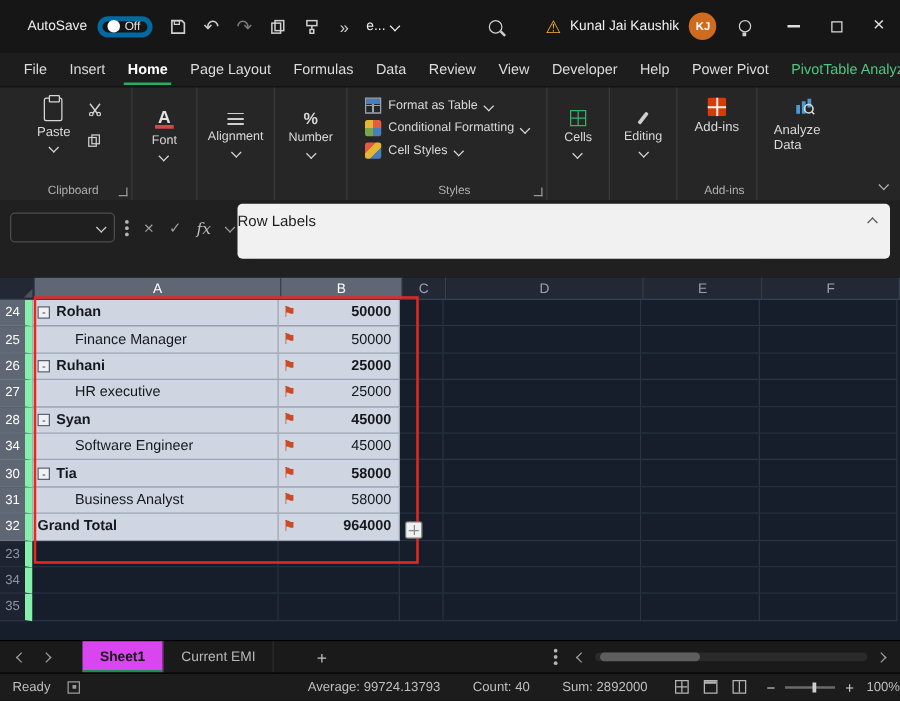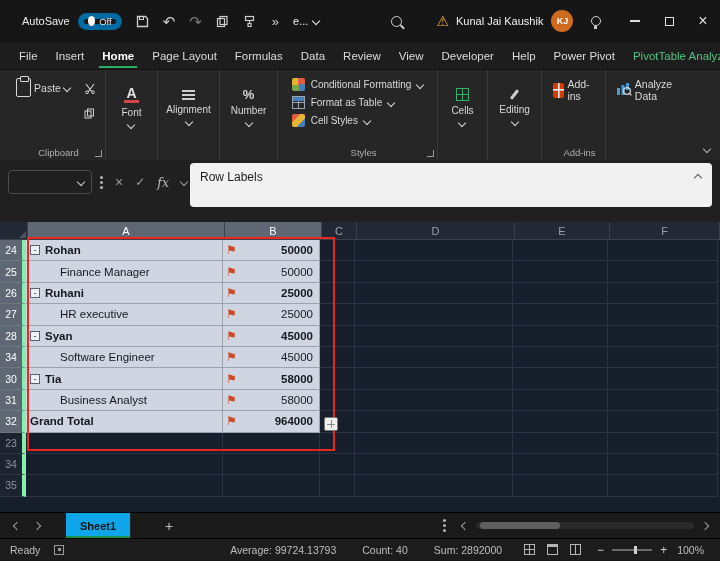--- a/index.html
+++ b/index.html
@@ -12,21 +12,21 @@
   .chv.down{transform:rotate(45deg)}
   .chv.up{transform:rotate(-135deg)}
   .chv.left{transform:rotate(135deg)}
   .chv.right{transform:rotate(-45deg)}
   .vdots{width:3px;height:3px;border-radius:50%;background:#b5b5b5;box-shadow:0 -5px 0 #b5b5b5,0 5px 0 #b5b5b5;display:inline-block}
   .spacer{flex:1}
 
   
   .titlebar{position:absolute;top:0;left:0;right:0;height:42px;display:flex;align-items:center;background:#161616;font-size:11px}
   .autosave{margin-left:22px;color:#ededed}
-  .toggle{margin-left:8px;width:44px;height:17px;border:6px solid #0369a1;border-radius:9px;display:flex;align-items:center;padding:0 4px;gap:4px;cursor:pointer}
+  .toggle{margin-left:8px;width:44px;height:17px;border:4px solid #0369a1;border-radius:9px;display:flex;align-items:center;padding:0 4px;gap:4px;cursor:pointer}
   .knob{width:10px;height:10px;border-radius:50%;background:#fff}
   .toggle-state{font-size:9.5px;color:#e6e6e6}
   .tb-icon{margin-left:14px;display:flex;align-items:center;color:#cfcfcf}
   .arrow-glyph{font-size:15px;color:#cfcfcf;line-height:1}
   .arrow-glyph.dim{color:#7c7c7c}
   .morecmd{margin-left:16px;color:#cfcfcf;font-size:13px}
   .docname{margin-left:14px;display:flex;align-items:center;gap:5px;color:#ededed}
   .icon-search{width:11px;height:11px;border:1.5px solid #cfcfcf;border-radius:50%;position:relative;display:inline-block}
   .icon-search::after{content:'';position:absolute;width:5px;height:1.5px;background:#cfcfcf;transform:rotate(45deg);right:-4px;bottom:-2px}
   .warn{font-size:14px;color:#f2b636;line-height:1}
@@ -45,21 +45,21 @@
   .rtab{height:100%;display:flex;align-items:center;padding:0 9px;font-size:11.5px;color:#dcdcdc;position:relative;cursor:pointer;white-space:nowrap}
   .rtab.active{color:#fff;font-weight:bold}
   .rtab.active::after{content:'';position:absolute;left:6px;right:6px;bottom:1px;height:2px;background:#27ae60}
   .rtab.contextual{color:#4fc581}
 
   
   .ribbon{position:absolute;top:70px;left:0;right:0;height:90px;background:#262626;display:flex;align-items:stretch}
   .rgroup{position:relative;border-right:1px solid #3a3a3a;display:flex;align-items:flex-start;justify-content:center;padding:6px 6px 14px}
   .rgroup-label{position:absolute;bottom:2px;left:12px;right:0;text-align:center;font-size:9.5px;color:#b0b0b0}
   .launcher{position:absolute;bottom:3px;right:3px;width:7px;height:7px;border-right:1.2px solid #9a9a9a;border-bottom:1.2px solid #9a9a9a}
-  .bigbtn{display:flex;flex-direction:row;align-items:center;gap:3px;padding:2px 7px;color:#d9d9d9;font-size:10.5px;cursor:pointer}
+  .bigbtn{display:flex;flex-direction:column;align-items:center;gap:3px;padding:2px 7px;color:#d9d9d9;font-size:10.5px;cursor:pointer}
   .vbtn{display:flex;flex-direction:column;align-items:center;justify-content:center;gap:4px;height:62px;padding:0 6px;color:#d9d9d9;font-size:10px;cursor:pointer}
   .smallcol{display:flex;flex-direction:column;gap:7px;margin-left:7px;margin-top:4px}
   .icon-paste{width:15px;height:19px;border:1.5px solid #d8d8d8;border-radius:2px;position:relative}
   .icon-paste::before{content:'';position:absolute;top:-3px;left:3px;width:7px;height:4px;background:#262626;border:1.2px solid #d8d8d8;border-radius:1px}
   .icon-fontA{font-size:14px;font-weight:bold;color:#e2e2e2;line-height:1;border-bottom:3px solid #d04848;padding:0 2px}
   .icon-align{width:13px;height:10px;background:repeating-linear-gradient(#cfcfcf 0 1.5px,transparent 1.5px 4.2px)}
   .icon-percent{font-size:13px;color:#d6d6d6;font-weight:bold;line-height:1}
   .icon-cf{width:13px;height:13px;border-radius:2px;background:conic-gradient(#e05d44 0 25%,#4a7ebb 0 50%,#7aa648 0 75%,#e5b632 0)}
   .icon-ftable{width:13px;height:13px;border:1px solid #9aa4b0;background-image:linear-gradient(to bottom,#4a7ebb 0 4px,rgba(0,0,0,0) 4px),repeating-linear-gradient(to bottom,transparent 0 5px,#9aa4b0 5px 6px),repeating-linear-gradient(to right,transparent 0 5px,#9aa4b0 5px 6px)}
   .icon-cstyles{width:13px;height:13px;border-radius:2px;background:linear-gradient(135deg,#e05d44 0 33%,#e5b632 33% 66%,#4a7ebb 66%)}
@@ -71,53 +71,53 @@
   .ribbon-collapse{position:absolute;right:10px;bottom:4px;color:#b5b5b5}
 
   
   .formula-row{position:absolute;top:160px;left:0;right:0;height:62px;background:#202020}
   .name-box{position:absolute;left:8px;top:10px;width:84px;height:24px;background:#1f1f1f;border:1px solid #4c4c4c;border-radius:4px;display:flex;align-items:center;justify-content:space-between;padding:0 7px;color:#cfcfcf}
   .nb-val{font-size:11px}
   .fx-cluster{position:absolute;left:100px;top:10px;height:24px;display:flex;align-items:center;gap:12px;color:#9d9d9d}
   .fx-x{font-size:14px}
   .fx-check{font-size:12px}
   .fx-label{font-family:"DejaVu Serif",serif;font-style:italic;font-size:12.5px;color:#bdbdbd}
-  .formula-box{position:absolute;left:190px;top:3px;right:8px;height:44px;background:#f1f1f1;border-radius:4px;color:#1c1c1c;font-size:12px;padding:7px 26px 0 10px}
+  .formula-box{position:absolute;left:190px;top:3px;right:8px;height:44px;background:#f1f1f1;border-radius:4px;color:#1c1c1c;font-size:12px;padding:7px 26px 0 0}
   .formula-box .chv{position:absolute;right:11px;top:12px;color:#555}
 
   
   .grid{position:absolute;top:222px;left:0;width:720px;height:290px;background:#171e2b;overflow:hidden}
   .hdr-row{display:flex;height:18px}
   .corner{width:28px;background:#222834;border-right:1px solid #39414f;border-bottom:1px solid #39414f;position:relative}
   .corner::after{content:'';position:absolute;right:1px;bottom:1px;border-left:7px solid transparent;border-bottom:7px solid #4a5260}
   .col-hdr{display:flex;align-items:center;justify-content:center;font-size:11px;color:#99a0ae;background:#222834;border-right:1px solid #39414f;border-bottom:1px solid #39414f;cursor:pointer}
   .col-hdr.sel{background:#5f6774;color:#fff}
   .grow{display:flex;height:21.4px}
-  .rownum{width:26px;font-size:10.5px;display:flex;align-items:center;justify-content:center;border-right:4px solid #86efac;border-bottom:1px solid #2c3442;background:#1d2330;color:#8d94a4;cursor:pointer}
+  .rownum{width:26px;font-size:10.5px;display:flex;align-items:center;justify-content:center;border-right:6px solid #86efac;border-bottom:1px solid #2c3442;background:#1d2330;color:#8d94a4;cursor:pointer}
   .grow.sel .rownum{background:#5f6774;color:#fff;border-bottom-color:#6d7480}
   .cell{border-right:1px solid #2b3444;border-bottom:1px solid #2b3444;background:#171e2b;position:relative;cursor:cell}
   .grow.sel .cA,.grow.sel .cB{background:#cfd6e2;border-color:#9aa3b2;color:#15181d}
   .cA{width:197px;display:flex;align-items:center;padding-left:4px;font-size:11.5px;overflow:hidden;white-space:nowrap}
   .cB{width:97px}
   .cC{width:35px}.cD{width:158px}.cE{width:95px}.cF{width:110px}
   .kind-group .alabel,.kind-total .alabel{font-weight:bold}
   .kind-child .alabel{margin-left:30px}
   .minus{width:10px;height:10px;border:1px solid #59636f;background:#eef1f5;color:#333;font-size:9px;line-height:8px;text-align:center;margin-right:5px;flex:0 0 auto;cursor:pointer}
   .flag{position:absolute;left:3px;top:50%;transform:translateY(-54%);color:#cd4a26;font-size:12px;line-height:1}
   .bval{position:absolute;right:6px;top:50%;transform:translateY(-50%);font-size:11.5px}
   .kind-group .bval,.kind-total .bval{font-weight:bold}
   .annotation{position:absolute;left:27px;top:15px;width:308px;height:214px;border:2px solid #e8281e;pointer-events:none;z-index:6}
   .paste-opt{position:absolute;left:324px;top:195px;width:14px;height:14px;background:#f0f0f0;border:1px solid #7a7a7a;border-radius:2px;z-index:7;background-image:linear-gradient(#8a8a8a,#8a8a8a),linear-gradient(#8a8a8a,#8a8a8a);background-size:1px 70%,70% 1px;background-position:center,center;background-repeat:no-repeat;cursor:pointer}
 
   
   .sheet-bar{position:absolute;top:512px;left:0;right:0;height:26px;background:#1a1a1a;display:flex;align-items:center;font-size:11px;color:#b8b8b8;border-top:1px solid #000}
   .sheet-bar .nav{margin-left:14px;color:#9d9d9d;cursor:pointer}
   .sheet-tabs{display:flex;height:100%;margin-left:26px}
   .sheet-tab{height:100%;display:flex;align-items:center;padding:0 14px;border-right:1px solid #2b2b2b;cursor:pointer}
-  .sheet-tab.active{background:#0ea5e9;color:#151515;font-weight:bold;box-shadow:inset 0 -2px 0 #1e8e4e}
+  .sheet-tab.active{background:#d946ef;color:#151515;font-weight:bold;box-shadow:inset 0 -2px 0 #1e8e4e}
   .plus{margin-left:34px;font-size:14px;color:#bdbdbd;cursor:pointer}
   .hscroll{width:218px;height:7px;background:#2a2a2a;border-radius:4px;margin:0 8px;position:relative;cursor:pointer}
   .hthumb{position:absolute;left:4px;top:0;width:80px;height:7px;border-radius:4px;background:#5e5e5e}
   .sheet-bar .sb-chv{color:#9d9d9d;cursor:pointer}
 
   
   .status-bar{position:absolute;top:538px;left:0;right:0;height:22px;background:#1c1c1c;border-top:1px solid #000;display:flex;align-items:center;font-size:10.5px;color:#bfbfbf}
   .sb-ready{margin-left:10px}
   .macro-icon{margin-left:14px;width:10px;height:10px;border:1px solid #9a9a9a;position:relative;cursor:pointer}
   .macro-icon::after{content:'';position:absolute;left:2.5px;top:2.5px;width:3px;height:3px;background:#9a9a9a}
@@ -126,21 +126,21 @@
   .sb-cnt{margin-left:26px}
   .sb-sum{margin-left:26px}
   .viewicons{display:flex;gap:12px;margin:0 16px 0 22px}
   .vic{width:11px;height:11px;border:1px solid #b5b5b5;cursor:pointer}
   .vic.grid-ic{background-image:linear-gradient(#b5b5b5,#b5b5b5),linear-gradient(#b5b5b5,#b5b5b5);background-size:1px 100%,100% 1px;background-position:center,center;background-repeat:no-repeat}
   .vic.page-ic{background-image:linear-gradient(#b5b5b5,#b5b5b5);background-size:100% 2px;background-position:top;background-repeat:no-repeat}
   .vic.break-ic{background-image:linear-gradient(#b5b5b5,#b5b5b5);background-size:1px 100%;background-position:center;background-repeat:no-repeat}
   .zoom-minus,.zoom-plus{font-size:12px;color:#cfcfcf;cursor:pointer}
   .zoom-track{width:40px;height:2px;background:#6a6a6a;margin:0 8px;position:relative;cursor:pointer}
   .zoom-thumb{position:absolute;left:55%;top:-3px;width:3px;height:8px;background:#cfcfcf}
-  .zoom-pct{margin:0 16px 0 10px}
+  .zoom-pct{margin:0 0 0 10px}
 </style>
 </head>
 <body>
 
 <div id="app">
 
   <div class="titlebar">
     <span class="autosave">AutoSave</span>
     <span class="toggle">
       <span class="knob"></span>
@@ -251,27 +251,27 @@
       <div class="vbtn">
         <span class="icon-percent">%</span>
         <span>Number</span>
         <span class="chv down"></span>
       </div>
     </div>
 
     <div class="rgroup" style="width:160px">
       <div class="styles-col" id="stylesRows">
           <div class="styles-item">
+            <span class="icon-ftable"></span>
+            <span class="slabel">Format as Table</span>
+            <span class="chv down"></span>
+          </div>
+          <div class="styles-item">
             <span class="icon-cf"></span>
             <span class="slabel">Conditional Formatting</span>
-            <span class="chv down"></span>
-          </div>
-          <div class="styles-item">
-            <span class="icon-ftable"></span>
-            <span class="slabel">Format as Table</span>
             <span class="chv down"></span>
           </div>
           <div class="styles-item">
             <span class="icon-cstyles"></span>
             <span class="slabel">Cell Styles</span>
             <span class="chv down"></span>
           </div>
         </div>
       <span class="rgroup-label">Styles</span>
       <span class="launcher"></span>
@@ -511,20 +511,21 @@
       </div>
     <div class="annotation"></div>
     <div class="paste-opt"></div>
   </div>
 
   <div class="sheet-bar">
     <span class="chv left nav"></span>
     <span class="chv right nav"></span>
     <div class="sheet-tabs" id="sheetTabs">
         <div class="sheet-tab active">Sheet1</div>
+        <div class="sheet-tab">Current EMI</div>
       </div>
     <span class="plus">+</span>
     <span class="spacer"></span>
     <span class="vdots"></span>
     <span class="chv left sb-chv" style="margin-left:16px"></span>
     <div class="hscroll">
       <div class="hthumb"></div>
     </div>
     <span class="chv right sb-chv" style="margin-right:12px"></span>
   </div>

